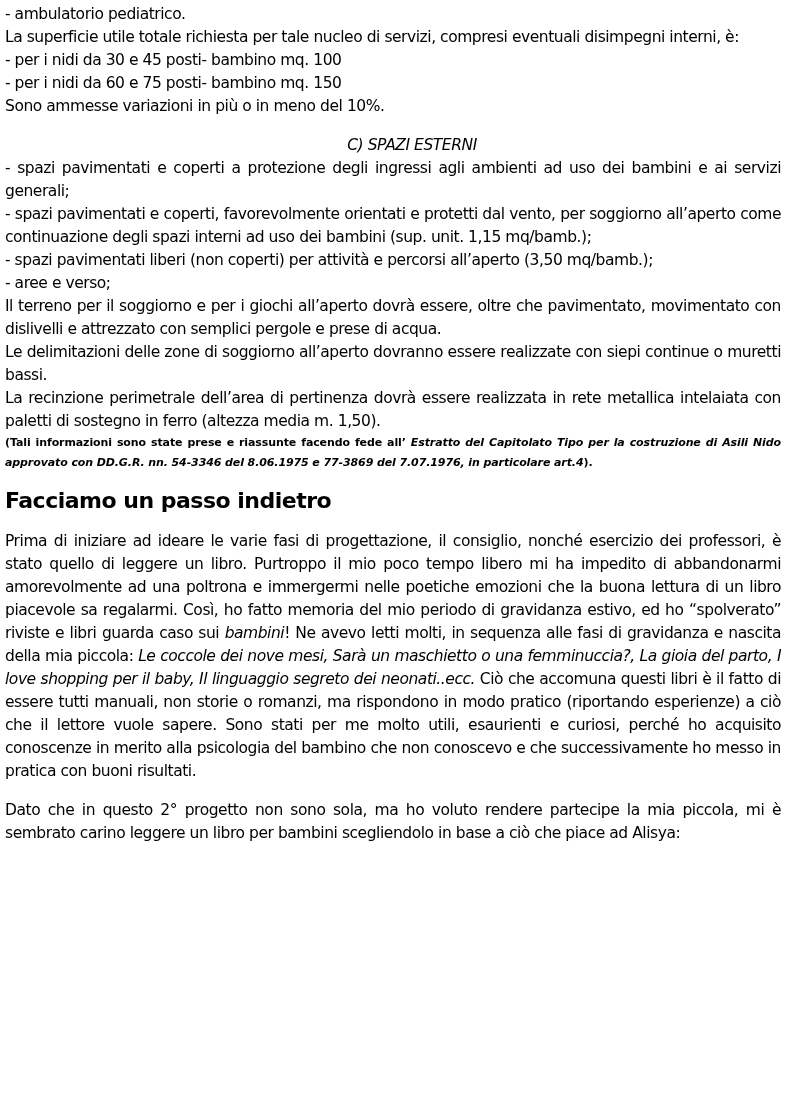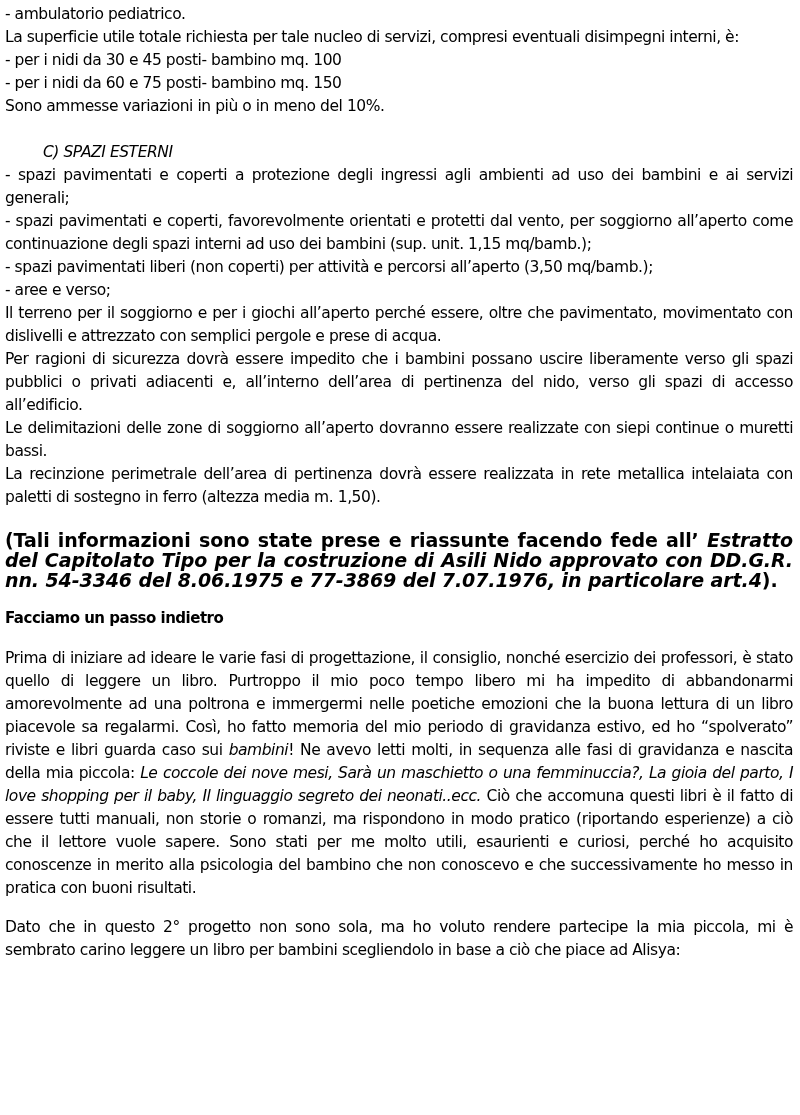--- a/index.html
+++ b/index.html
@@ -9,44 +9,44 @@
     color: #000000;
   }
   body {
     width: 800px;
     min-height: 1115px;
     box-sizing: border-box;
     font-family: "DejaVu Sans", "Liberation Sans", sans-serif;
     letter-spacing: -0.45px;
   }
   .page {
-    padding: 3px 7px 0 5px;
+    padding: 3px 19px 0 5px;
   }
   p {
     margin: 0;
     font-size: 15.5px;
     line-height: 23px;
   }
   .just { text-align: justify; }
   .section-heading {
     font-style: italic;
     padding-left: 38px;
-    margin-top: 23px;
+    margin-top: 16px;
+    text-align: center;
   }
   .note {
     font-weight: bold;
-    font-size: 19px;
+    font-size: 11px;
     line-height: 20px;
     text-align: justify;
-    margin-top: 21px;
     letter-spacing: -0.1px;
   }
   .note em { font-style: italic; }
   h1 {
-    font-size: 15px;
+    font-size: 22px;
     line-height: 26px;
     margin: 15px 0 0 0;
     font-weight: bold;
     letter-spacing: -0.5px;
   }
   .para-gap { margin-top: 16px; }
   em { font-style: italic; }
 </style>
 </head>
 <body>
@@ -58,22 +58,21 @@
   <p>- per i nidi da 30 e 45 posti- bambino mq. 100</p>
   <p>- per i nidi da 60 e 75 posti- bambino mq. 150</p>
   <p>Sono ammesse variazioni in più o in meno del 10%.</p>
 
   <p class="section-heading">C) SPAZI ESTERNI</p>
 
   <p class="just">- spazi pavimentati e coperti a protezione degli ingressi agli ambienti ad uso dei bambini e ai servizi generali;</p>
   <p class="just">- spazi pavimentati e coperti, favorevolmente orientati e protetti dal vento, per soggiorno all’aperto come continuazione degli spazi interni ad uso dei bambini (sup. unit. 1,15 mq/bamb.);</p>
   <p class="just">- spazi pavimentati liberi (non coperti) per attività e percorsi all’aperto (3,50 mq/bamb.);</p>
   <p class="just">- aree e verso;</p>
-  <p class="just">Il terreno per il soggiorno e per i giochi all’aperto perché essere, oltre che pavimentato, movimentato con dislivelli e attrezzato con semplici pergole e prese di acqua.</p>
-  <p class="just">Per ragioni di sicurezza dovrà essere impedito che i bambini possano uscire liberamente verso gli spazi pubblici o privati adiacenti e, all’interno dell’area di pertinenza del nido, verso gli spazi di accesso all’edificio.</p>
+  <p class="just">Il terreno per il soggiorno e per i giochi all’aperto dovrà essere, oltre che pavimentato, movimentato con dislivelli e attrezzato con semplici pergole e prese di acqua.</p>
   <p class="just">Le delimitazioni delle zone di soggiorno all’aperto dovranno essere realizzate con siepi continue o muretti bassi.</p>
   <p class="just">La recinzione perimetrale dell’area di pertinenza dovrà essere realizzata in rete metallica intelaiata con paletti di sostegno in ferro (altezza media m. 1,50).</p>
 
   <p class="note"><span>(Tali informazioni sono state prese e riassunte facendo fede all’ </span><em>Estratto del Capitolato Tipo per la costruzione di Asili Nido approvato con DD.G.R. nn. 54-3346 del 8.06.1975 e 77-3869 del 7.07.1976, in particolare art.4</em><span>).</span></p>
 
   <h1>Facciamo un passo indietro</h1>
 
   <p class="just para-gap"><span>Prima di iniziare ad ideare le varie fasi di progettazione, il consiglio, nonché esercizio dei professori, è stato quello di leggere un libro. Purtroppo il mio poco tempo libero mi ha impedito di abbandonarmi amorevolmente ad una poltrona e immergermi nelle poetiche emozioni che la buona lettura di un libro piacevole sa regalarmi. Così, ho fatto memoria del mio periodo di gravidanza estivo, ed ho “spolverato” riviste e libri guarda caso sui </span><em>bambini</em><span>! Ne avevo letti molti, in sequenza alle fasi di gravidanza e nascita della mia piccola: </span><em>Le coccole dei nove mesi, Sarà un maschietto o una femminuccia?, La gioia del parto, I love shopping per il baby, Il linguaggio segreto dei neonati..ecc.</em><span> Ciò che accomuna questi libri è il fatto di essere tutti manuali, non storie o romanzi, ma rispondono in modo pratico (riportando esperienze) a ciò che il lettore vuole sapere. Sono stati per me molto utili, esaurienti e curiosi, perché ho acquisito conoscenze in merito alla psicologia del bambino che non conoscevo e che successivamente ho messo in pratica con buoni risultati.</span></p>
 
   <p class="just para-gap">Dato che in questo 2° progetto non sono sola, ma ho voluto rendere partecipe la mia piccola, mi è sembrato carino leggere un libro per bambini scegliendolo in base a ciò che piace ad Alisya:</p>

